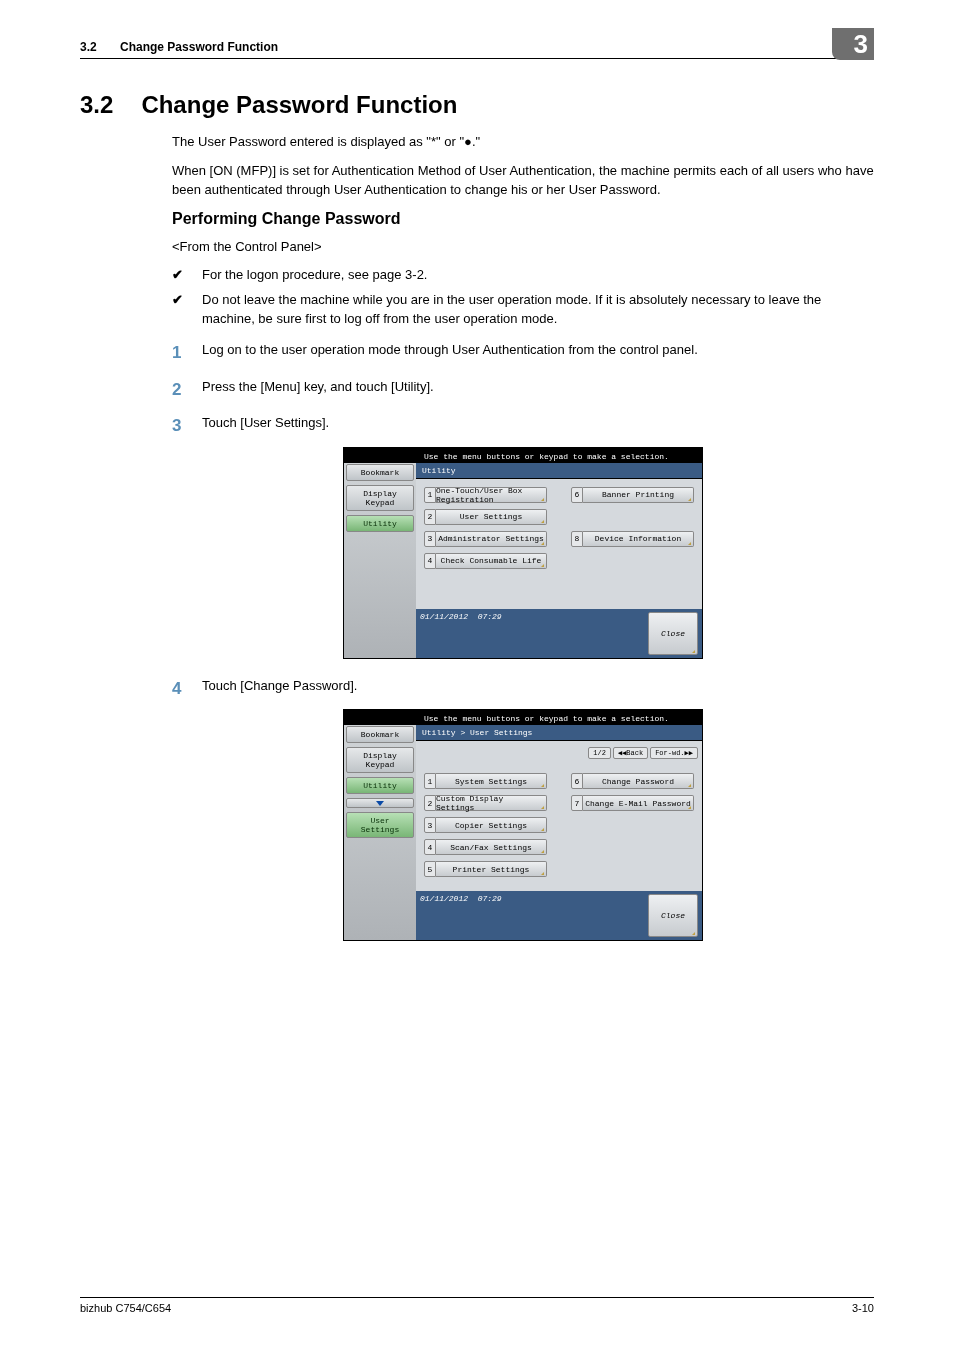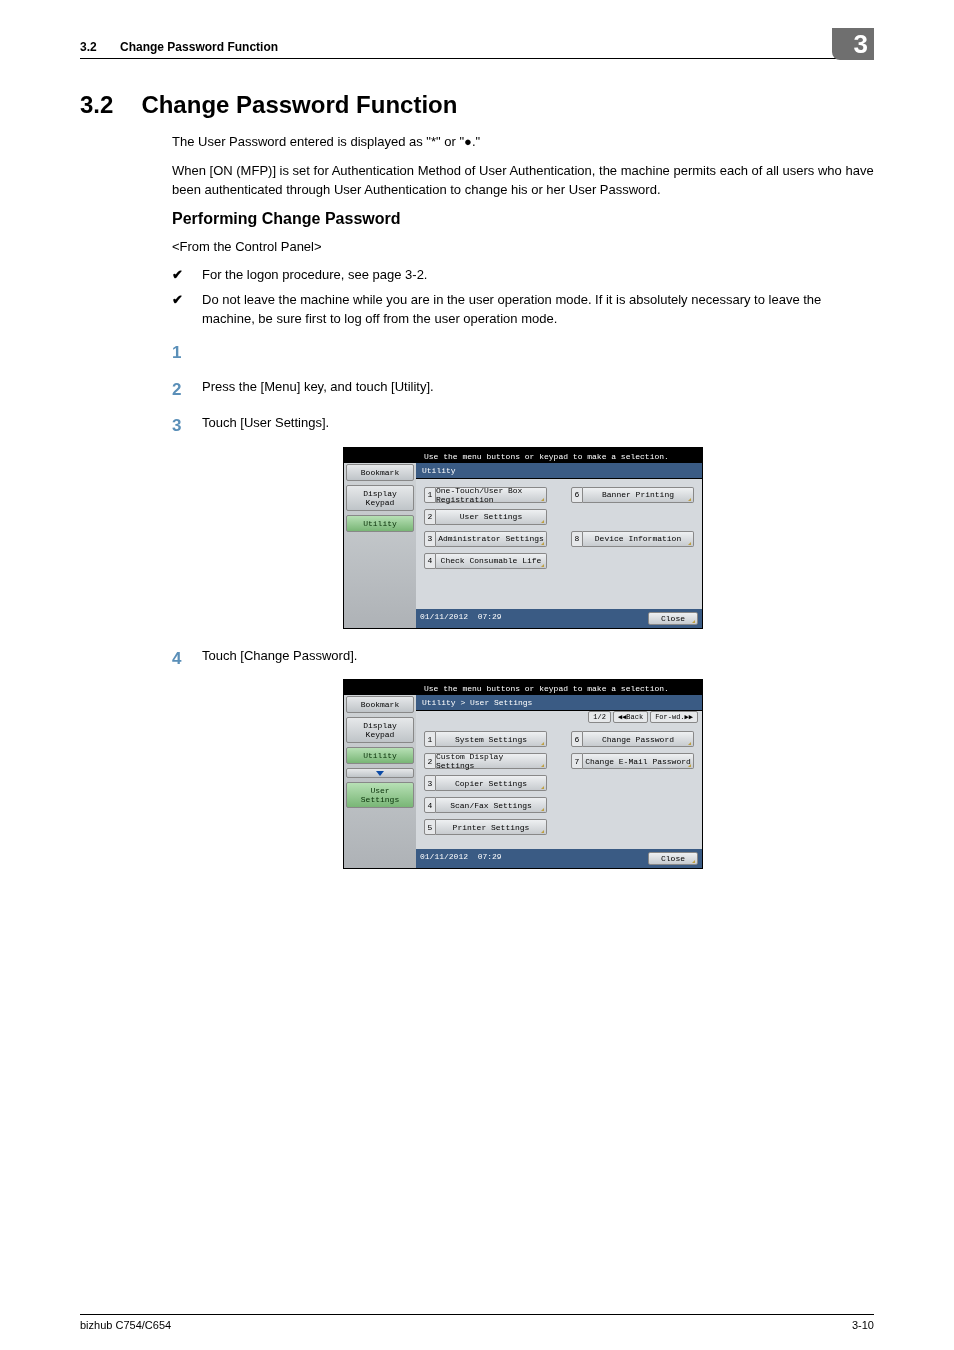--- a/index.html
+++ b/index.html
@@ -108,21 +108,21 @@
     background: #3a5b84;
     color: #fff;
     font-size: 8px;
     padding: 3px 6px;
     border-bottom: 1px solid #000;
   }
   .device .pager-row {
     display: flex;
     justify-content: flex-end;
     gap: 2px;
-    padding: 0 4px;
+    padding: 6px 4px;
     background: #d5d9dd;
   }
   .device .pager-pill {
     background: #e6e8ea; border:1px solid #888;
     font-size: 7px; padding: 1px 4px; border-radius:2px;
   }
   .device .grid {
     display: flex;
     padding: 8px 8px 14px 8px;
     gap: 24px;
@@ -147,38 +147,38 @@
     font-size: 8px;
     position: relative;
   }
   .device .item .lbl::after {
     content:""; position:absolute; right:2px; bottom:1px;
     border-left:3px solid transparent; border-bottom:3px solid #c0a040;
   }
   .device .statusbar {
     background: #3a5b84; color:#fff;
     display:flex; justify-content:space-between;
-    font-size:8px; padding: 3px 4px;
+    font-size:8px; padding: 3px 4px; font-style: italic;
   }
   .device .statusbar .closebtn {
     background: linear-gradient(#eef0f2,#c7cbcf);
     color:#000;
     border:1px solid #888;
     border-radius:2px;
-    padding: 1px 12px;
+    padding: 16px 12px;
     position: relative;
   }
   .device .statusbar .closebtn::after{
     content:""; position:absolute; right:2px; bottom:1px;
     border-left:3px solid transparent; border-bottom:3px solid #c0a040;
   }
 
   .footer {
     position: absolute;
-    bottom: 19px;
+    bottom: 36px;
     left: 80px;
     right: 80px;
     border-top: 1px solid #000;
     padding-top: 4px;
     display: flex;
     justify-content: space-between;
     font-size: 11px;
   }
 </style>
 </head>
@@ -209,20 +209,21 @@
       <span class="mark">✔</span>
       <span>For the logon procedure, see page 3-2.</span>
     </div>
     <div class="bullet">
       <span class="mark">✔</span>
       <span>Do not leave the machine while you are in the user operation mode. If it is absolutely necessary to leave the machine, be sure first to log off from the user operation mode.</span>
     </div>
 
     <div class="numstep">
       <span class="mark">1</span>
+      <span>Log on to the user operation mode through User Authentication from the control panel.</span>
     </div>
     <div class="numstep">
       <span class="mark">2</span>
       <span>Press the [Menu] key, and touch [Utility].</span>
     </div>
     <div class="numstep">
       <span class="mark">3</span>
       <span>Touch [User Settings].</span>
     </div>
 

